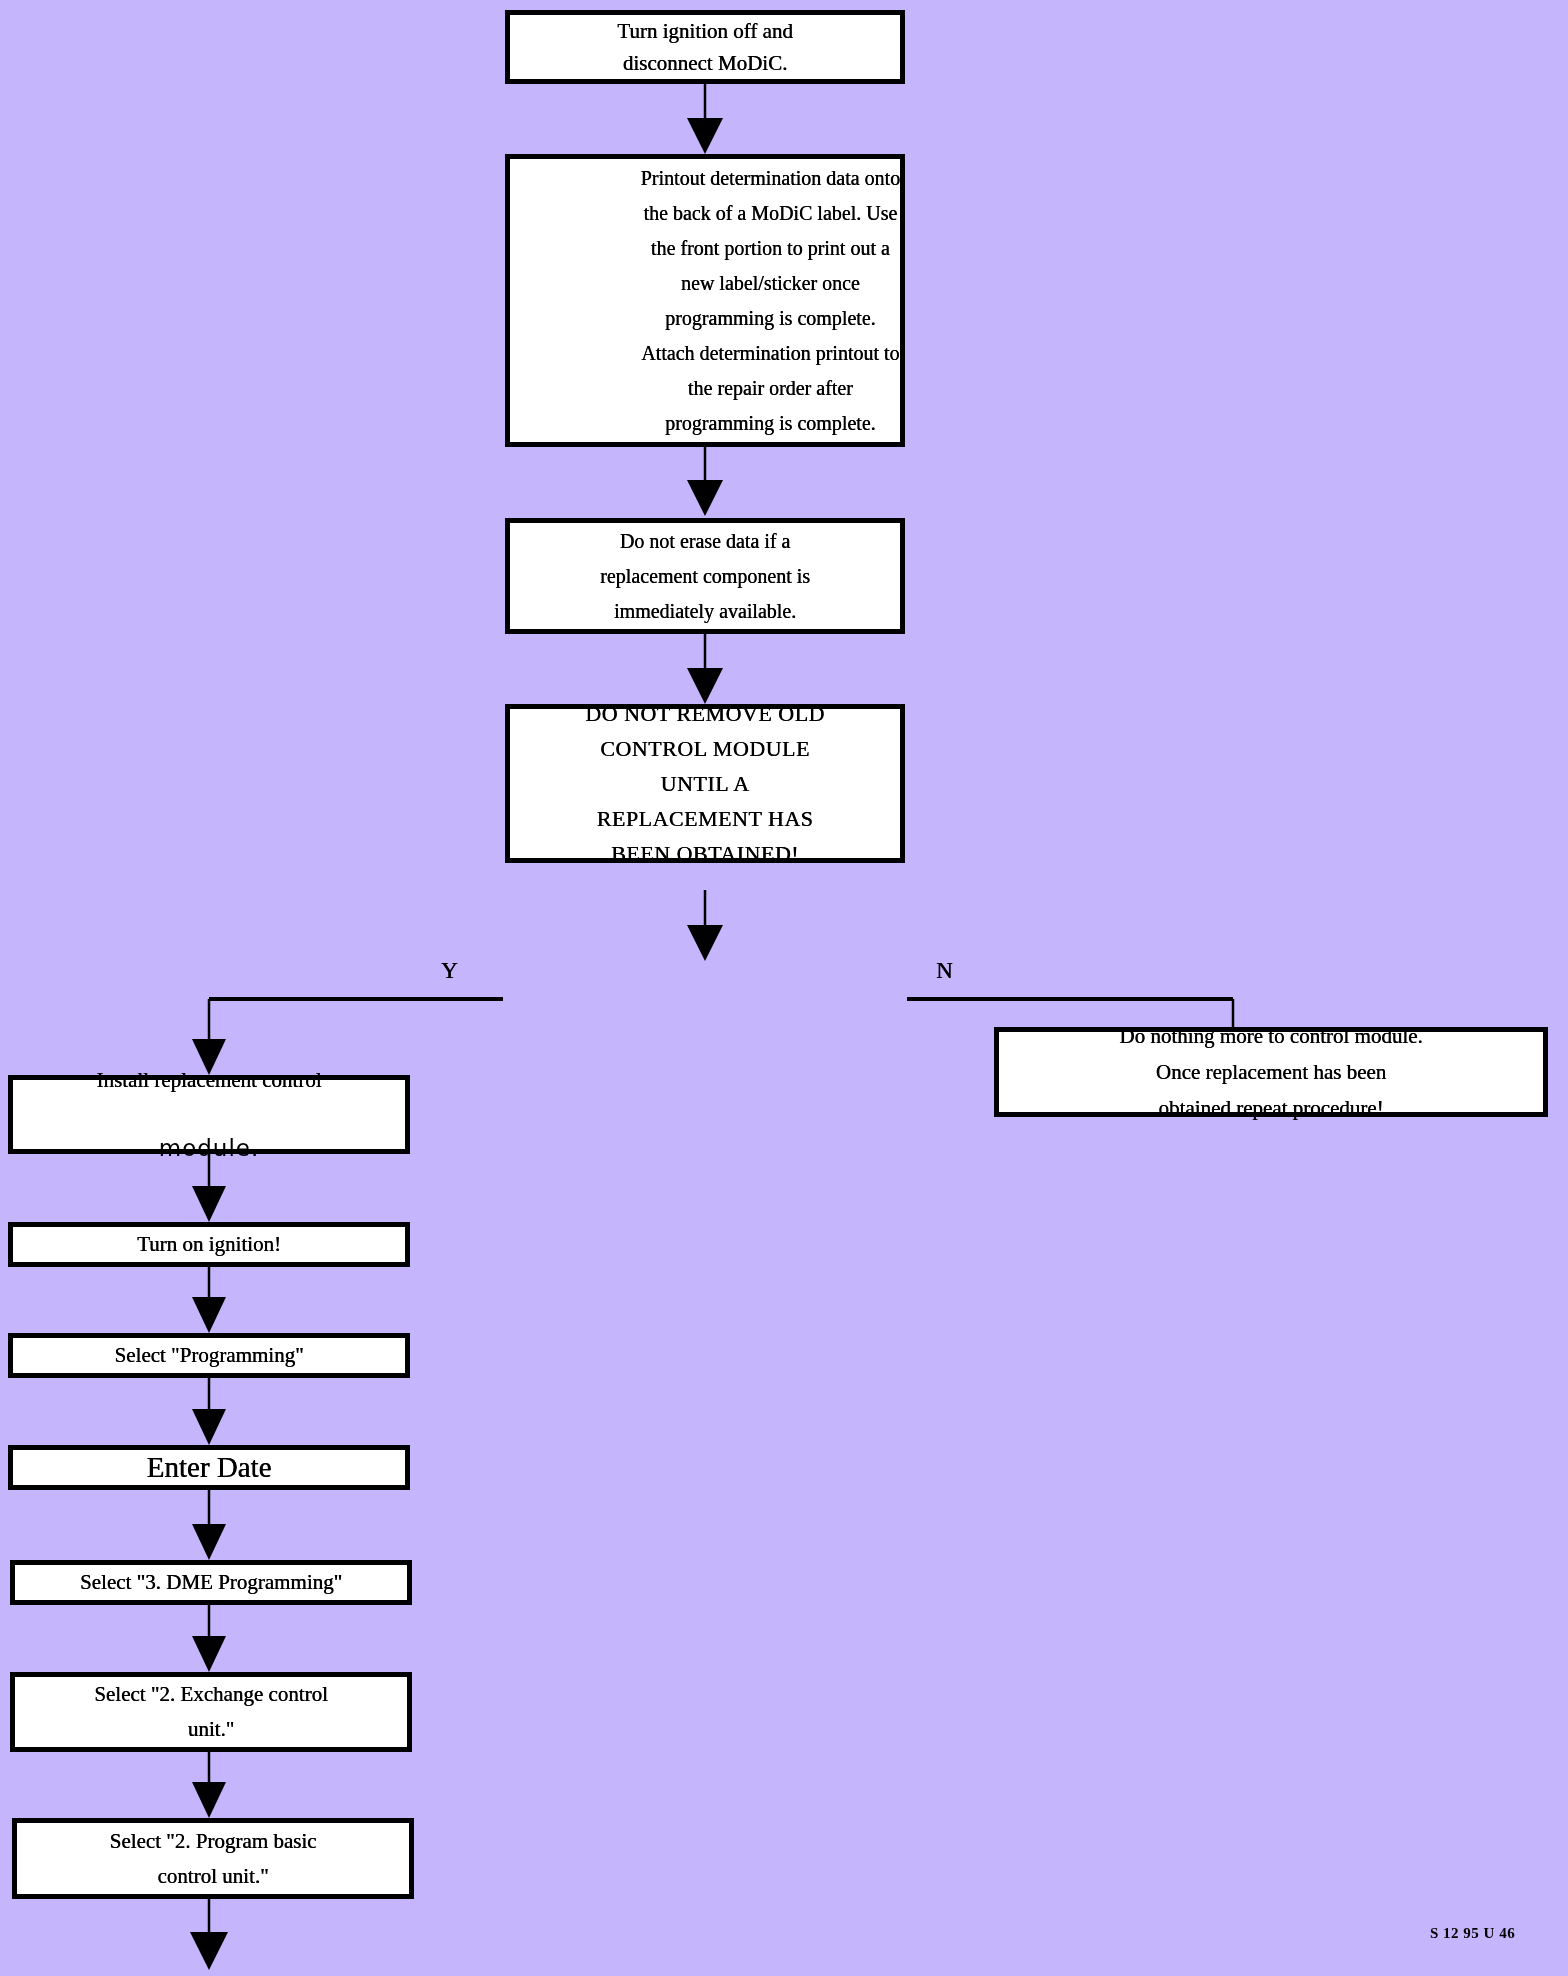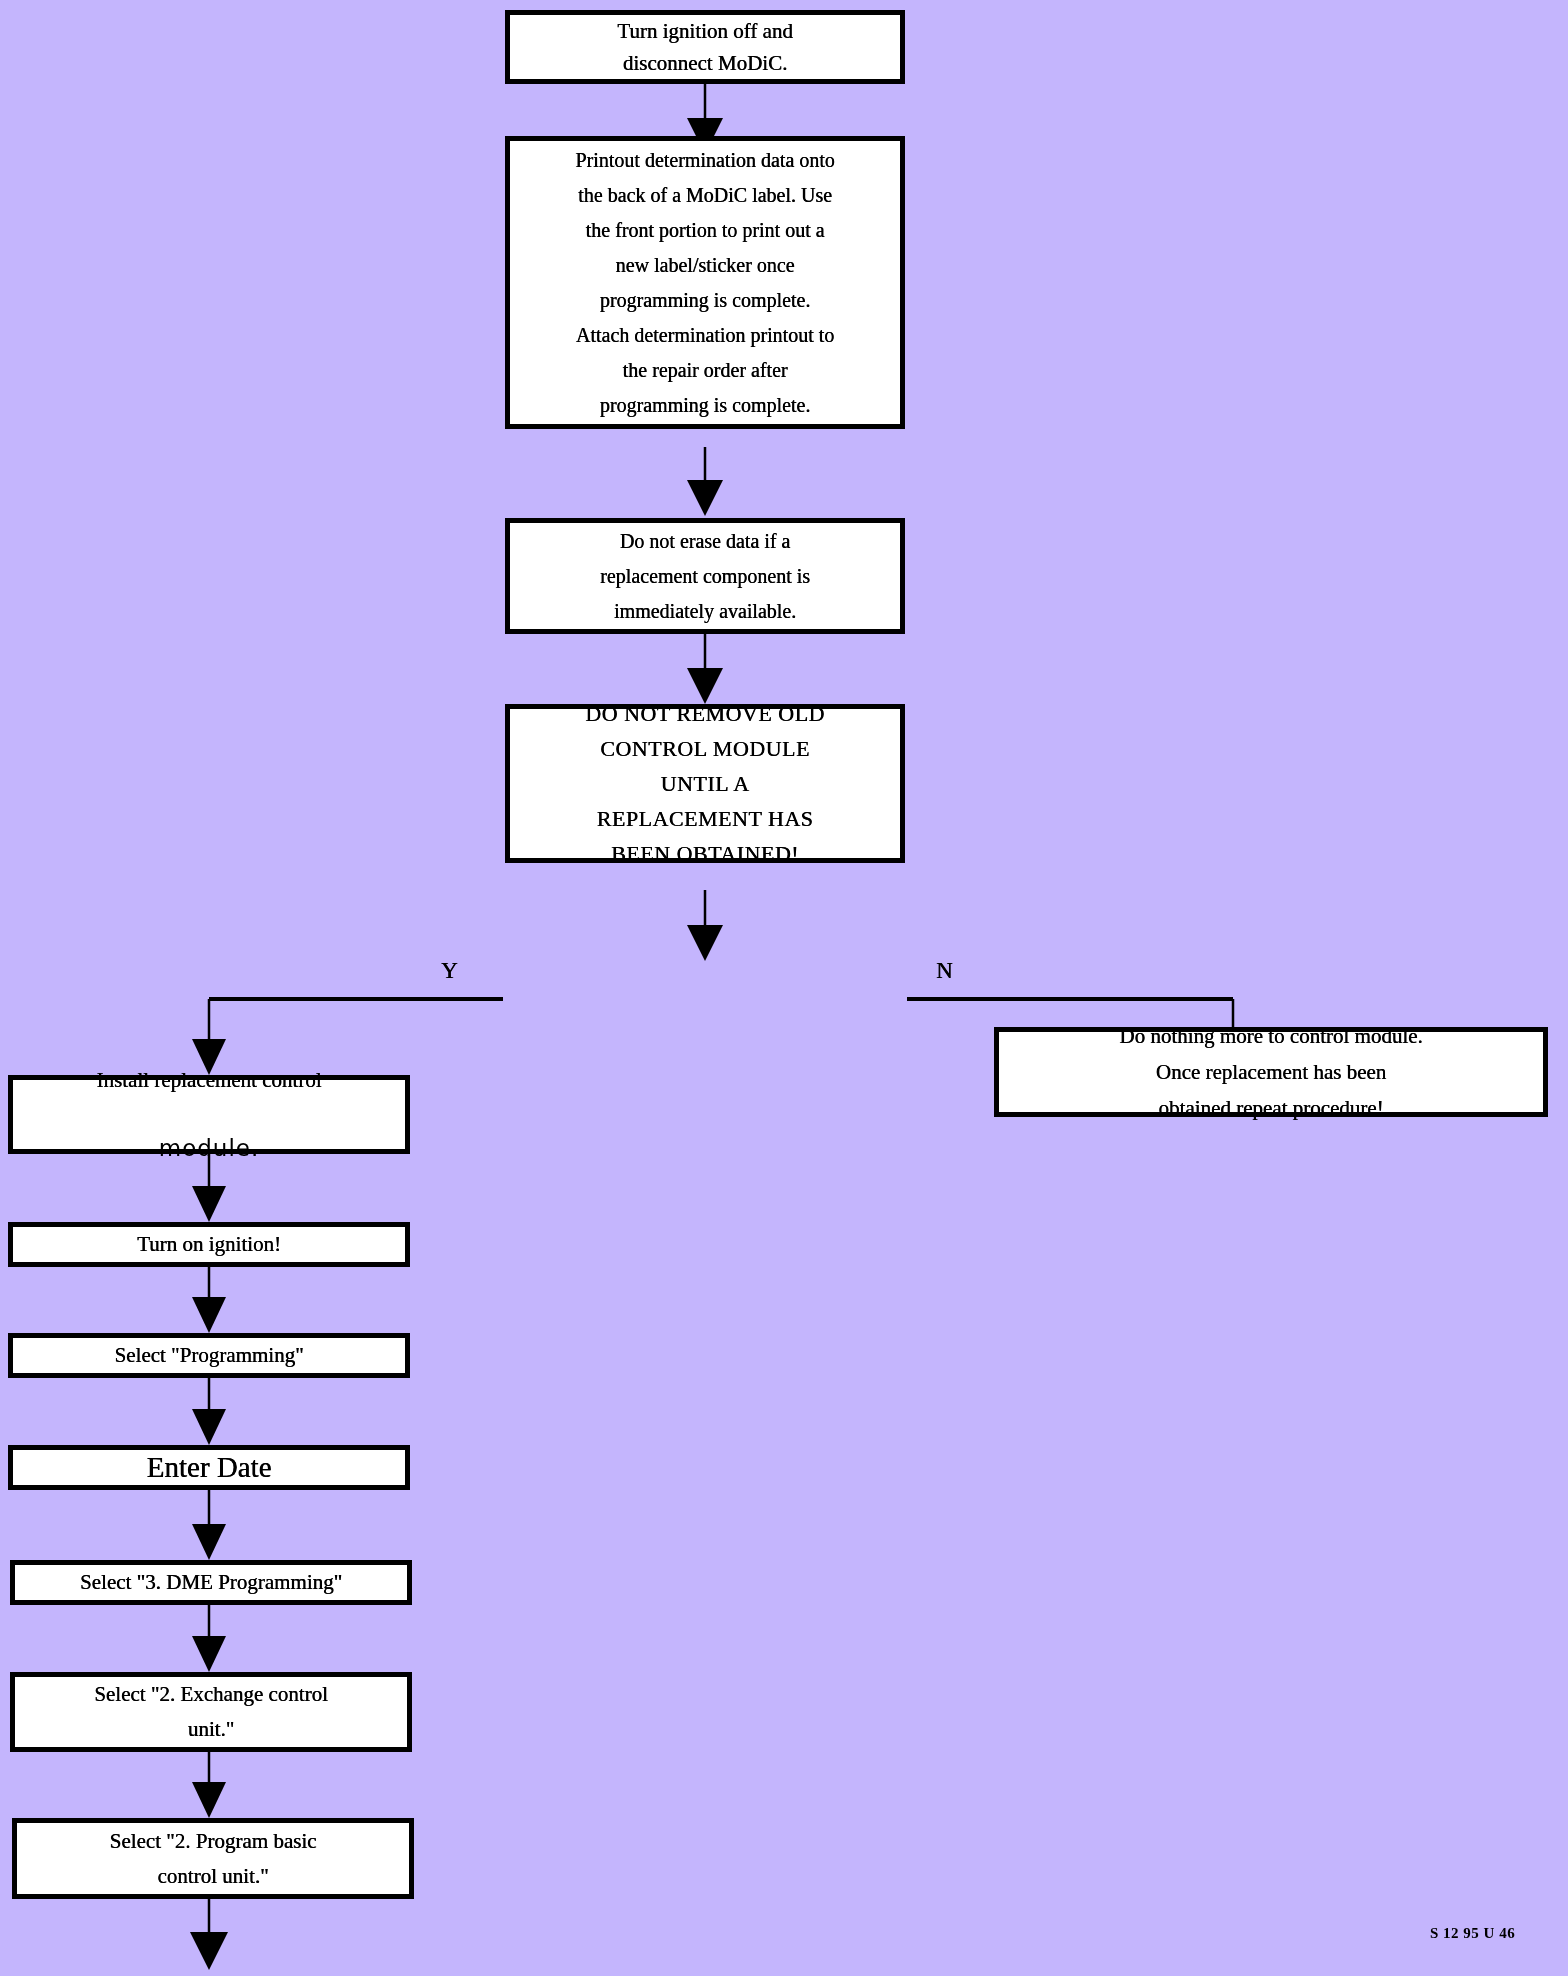--- a/index.html
+++ b/index.html
@@ -21,21 +21,21 @@
     justify-content:center;
     text-align:center;
   }
   .lbl{
     white-space:pre-line;
     text-shadow:0.4px 0.4px 0 #000;
   }
   
   #n-turn-off   {left:505px; top:10px;   width:400px; height:74px;}
   #n-turn-off .lbl{font-size:21px; line-height:32px;}
-  #n-printout   {left:505px; top:136px;  width:400px; height:293px;}
+  #n-printout   {left:505px; top:154px;  width:400px; height:293px;justify-content:flex-end;}
   #n-printout .lbl{font-size:20px; line-height:35px;}
   #n-erase      {left:505px; top:518px;  width:400px; height:116px;align-items:center;}
   #n-erase .lbl {font-size:20px; line-height:35px;}
   #n-remove     {left:505px; top:704px;  width:400px; height:159px;}
   #n-remove .lbl{font-size:22px; line-height:35px; letter-spacing:0.5px;}
   #n-decision   {left:503px; top:961px;  width:404px; height:78px;}
   #n-decision .lbl{font-size:20px; line-height:34px;}
   
   #n-install    {left:8px;  top:1075px; width:402px; height:79px;}
   #n-install .lbl{font-size:21px; line-height:34px;}

